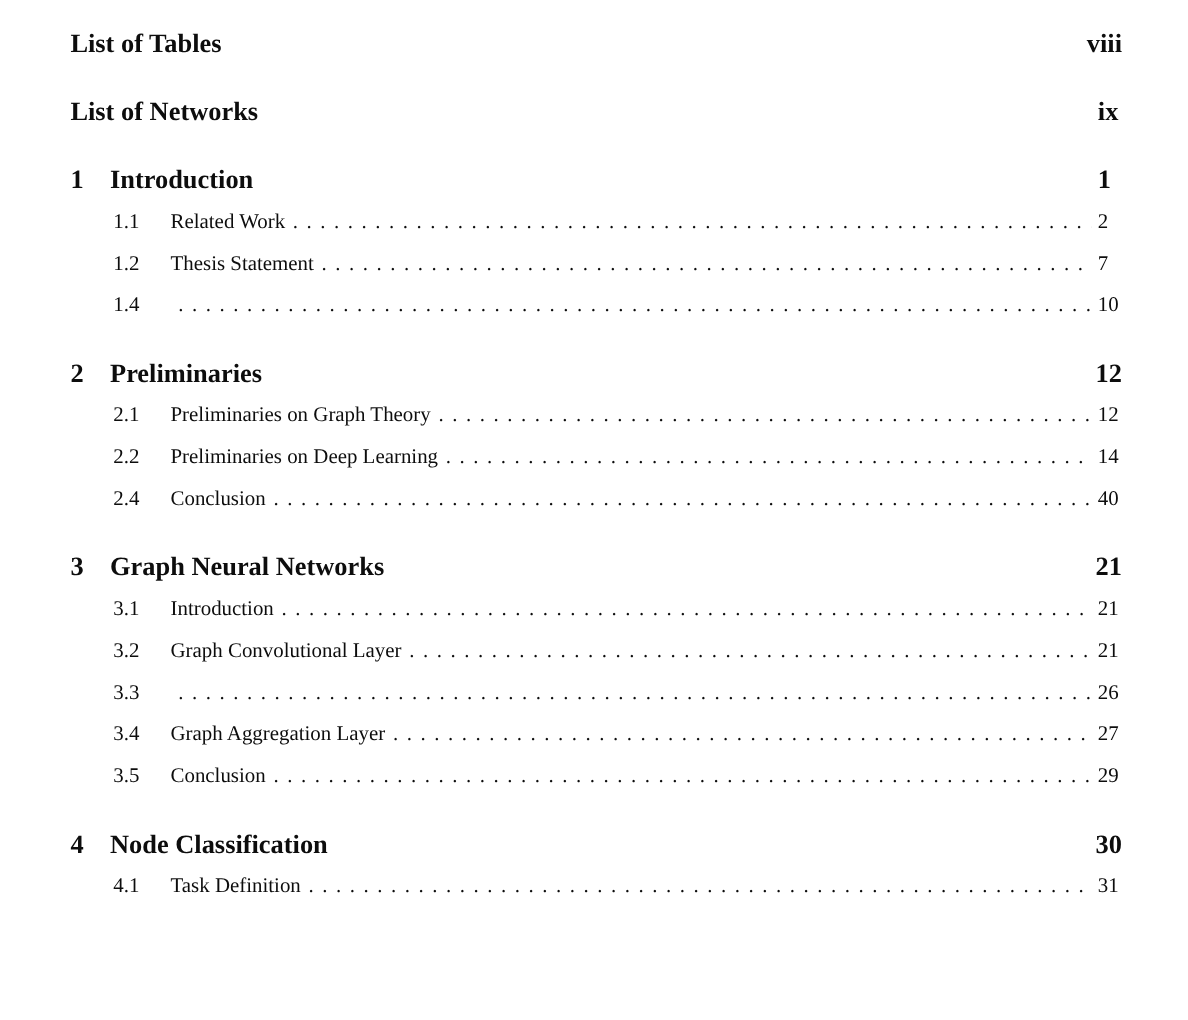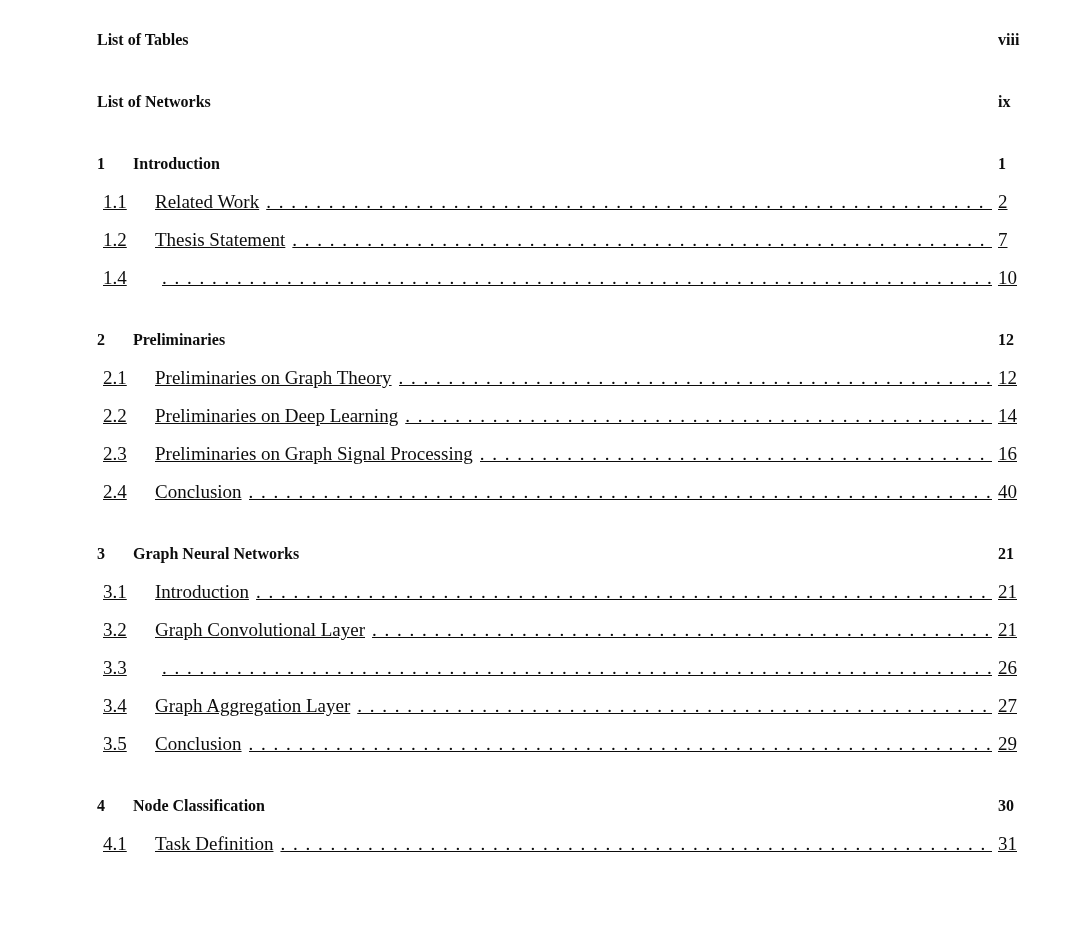--- a/index.html
+++ b/index.html
@@ -24,33 +24,31 @@
     display: flex;
     align-items: baseline;
     height: 38px;
     line-height: 38px;
     font-size: 19px;
     white-space: nowrap;
   }
   .toc-row.heading {
     margin-top: 24px;
     font-weight: bold;
-    font-size: 16px;
-    margin-left: 33px;
+    font-size: 24px;
   }
   .toc-row.first {
     margin-top: 0;
   }
   .ch-num {
     width: 36px;
     flex: 0 0 36px;
   }
   .toc-row.section {
     padding-left: 39px;
-    text-decoration: underline;
   }
   .sec-num {
     width: 52px;
     flex: 0 0 52px;
   }
   .spacer {
     flex: 1 1 auto;
   }
   .dots {
     flex: 1 1 auto;
@@ -128,26 +126,20 @@
     <span class="pagenum">12</span>
   </div>
 
   <div class="toc-row section">
     <span class="sec-num">2.2</span>
     <span>Preliminaries on Deep Learning</span>
     <span class="dots"></span>
     <span class="pagenum">14</span>
   </div>
 
-  <div class="toc-row section">
-    <span class="sec-num">2.3</span>
-    <span>Preliminaries on Graph Signal Processing</span>
-    <span class="dots"></span>
-    <span class="pagenum">16</span>
-  </div>
 
   <div class="toc-row section">
     <span class="sec-num">2.4</span>
     <span>Conclusion</span>
     <span class="dots"></span>
     <span class="pagenum">40</span>
   </div>
 
   <div class="toc-row heading">
     <span class="ch-num">3</span>

